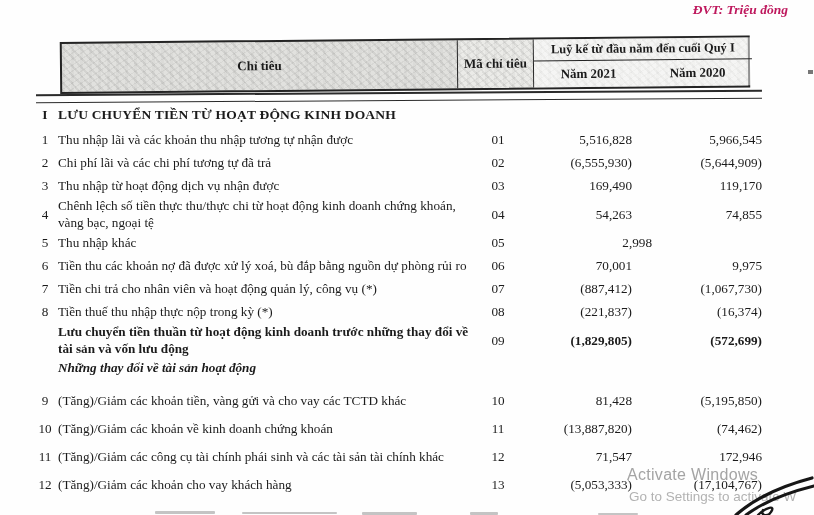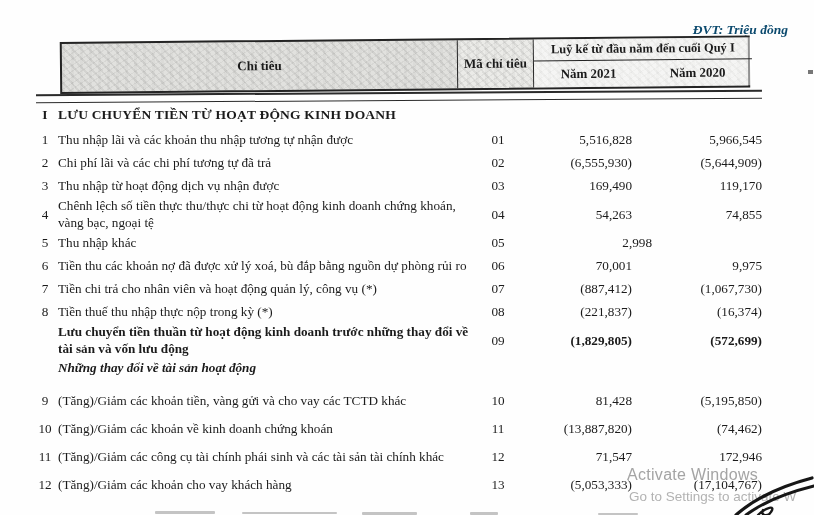--- a/index.html
+++ b/index.html
@@ -4,22 +4,22 @@
 <style>
   html,body{margin:0;padding:0;background:#ffffff;}
   .page{
     position:relative;width:814px;height:515px;overflow:hidden;
     background:#fefefe;
     font-family:"Liberation Serif","DejaVu Serif",serif;
     color:#1b1b1b;
   }
   
   .unit-label{
-    position:absolute;top:22px;right:26px;
-    font-style:italic;font-size:13.5px;font-weight:bold;color:#0c4a6e;
+    position:absolute;top:2px;right:26px;
+    font-style:italic;font-size:13.5px;font-weight:bold;color:#be185d;
   }
   
   .head-wrap{
     position:absolute;top:42px;left:60px;width:690px;
     transform:rotate(-0.55deg);transform-origin:left center;
   }
   .thead{
     display:grid;grid-template-columns:395px 77px 218px;
     border:2px solid #242424;height:48px;
     background-color:#ebebe8;

